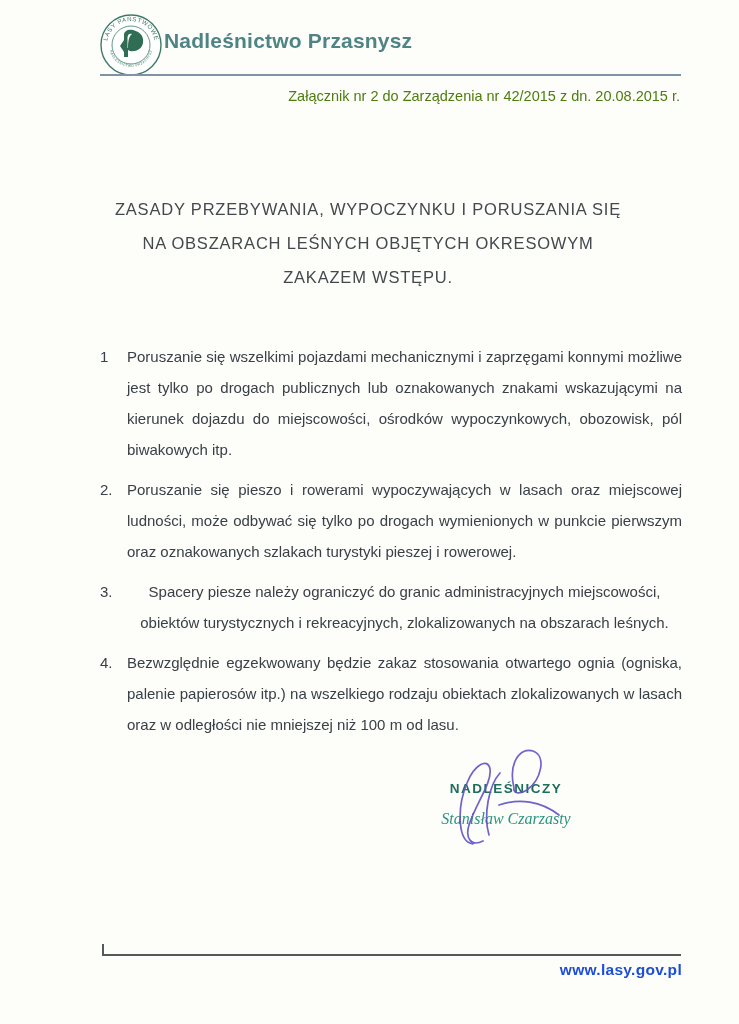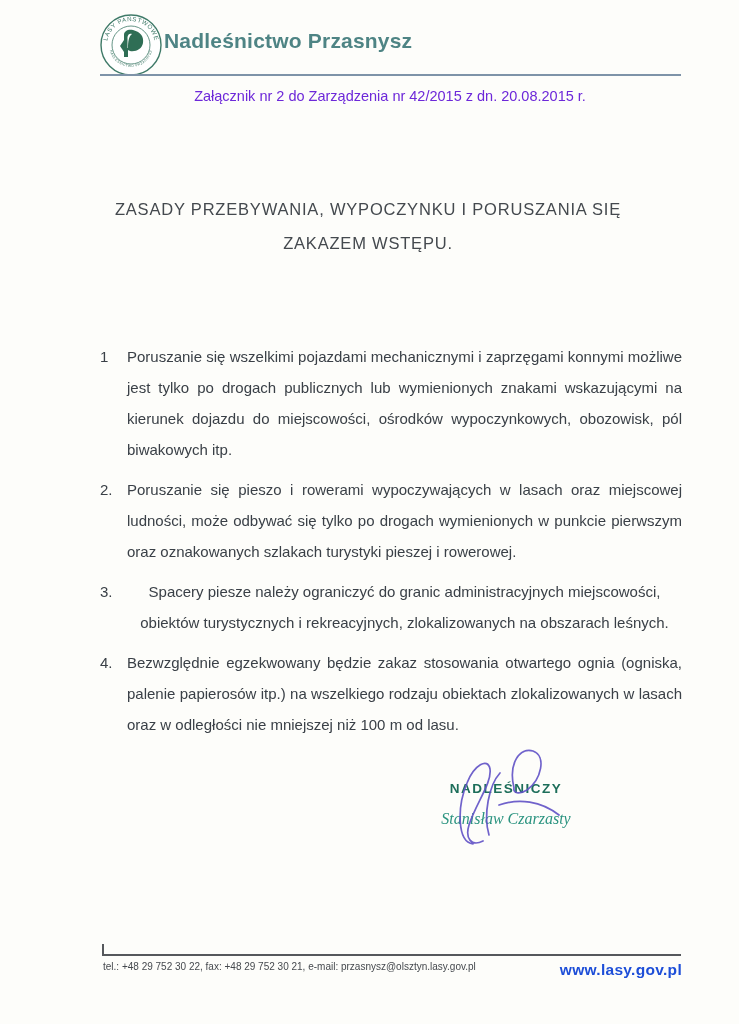--- a/index.html
+++ b/index.html
@@ -21,21 +21,21 @@
     font-size:21px; font-weight:bold; color:#4e8484; letter-spacing:0.2px;
   }
   .header-rule {
     position:absolute; left:100px; top:74px; width:581px; height:2px;
     background:#7e93a8;
   }
 
   
   .attachment {
     position:absolute; left:100px; top:88px; width:580px;
-    text-align:center; font-size:14.5px; color:#6d28d9;
+    text-align:right; font-size:14.5px; color:#4d7c0f;
   }
 
   
   .title {
     position:absolute; left:68px; top:192px; width:600px;
     text-align:center; font-size:16.5px; letter-spacing:0.8px;
     line-height:34px; color:#44494e;
   }
 
   
@@ -94,27 +94,28 @@
     </g>
   </svg>
 
   <div class="org-name">Nadleśnictwo Przasnysz</div>
   <div class="header-rule"></div>
 
   <div class="attachment">Załącznik nr 2 do Zarządzenia nr 42/2015 z dn. 20.08.2015 r.</div>
 
   <div class="title">
     <div>ZASADY PRZEBYWANIA, WYPOCZYNKU I PORUSZANIA SIĘ</div>
+    <div>NA OBSZARACH LEŚNYCH OBJĘTYCH OKRESOWYM</div>
     <div>ZAKAZEM WSTĘPU.</div>
   </div>
 
   <div class="rules">
     <div class="rule-item">
       <span class="num">1</span>
-      <span class="txt">Poruszanie się wszelkimi pojazdami mechanicznymi i zaprzęgami konnymi możliwe jest tylko po drogach publicznych lub wymienionych znakami wskazującymi na kierunek dojazdu do miejscowości, ośrodków wypoczynkowych, obozowisk, pól biwakowych itp.</span>
+      <span class="txt">Poruszanie się wszelkimi pojazdami mechanicznymi i zaprzęgami konnymi możliwe jest tylko po drogach publicznych lub oznakowanych znakami wskazującymi na kierunek dojazdu do miejscowości, ośrodków wypoczynkowych, obozowisk, pól biwakowych itp.</span>
     </div>
     <div class="rule-item">
       <span class="num">2.</span>
       <span class="txt">Poruszanie się pieszo i rowerami wypoczywających w lasach oraz miejscowej ludności, może odbywać się tylko po drogach wymienionych w punkcie pierwszym oraz oznakowanych szlakach turystyki pieszej i rowerowej.</span>
     </div>
     <div class="rule-item no-justify">
       <span class="num">3.</span>
       <span class="txt">Spacery piesze należy ograniczyć do granic administracyjnych miejscowości, obiektów turystycznych i rekreacyjnych, zlokalizowanych na obszarach leśnych.</span>
     </div>
     <div class="rule-item">
@@ -132,17 +133,16 @@
       <path d="M52 103 C36 101 36 66 46 42 C53 24 67 16 69 28 C71 42 55 62 48 84 C44 97 50 106 62 100"></path>
       <path d="M68 94 C62 74 68 44 79 32"></path>
       <path d="M93 47 C87 22 99 6 112 10 C126 15 120 39 106 49 C98 54 92 52 93 47"></path>
       <path d="M78 64 C98 57 120 60 138 74"></path>
     </g>
   </svg>
 
   <div class="footer-tick"></div>
   <div class="footer-rule"></div>
   <div class="footer-text">
-    <div>tel.: +48 29 752 30 22, fax: +48 29 752 30 21, e-mail: przasnysz@olsztyn.lasy.gov.pl</div>
   </div>
   <div class="website">www.lasy.gov.pl</div>
 
 </div>
 
 </body></html>

